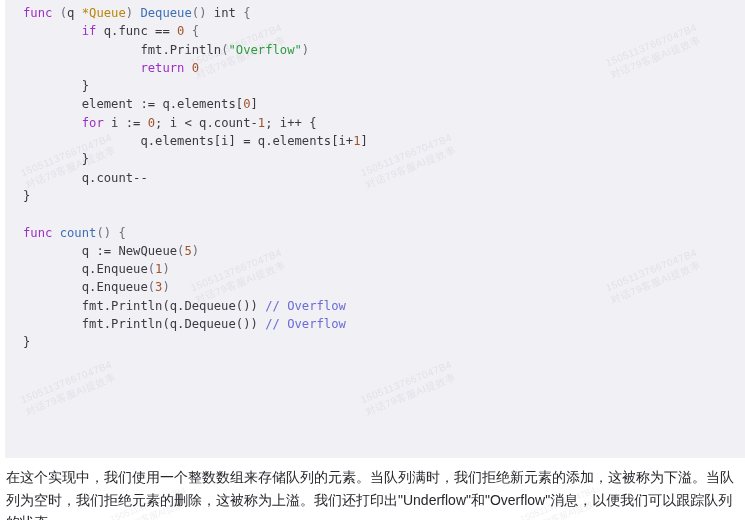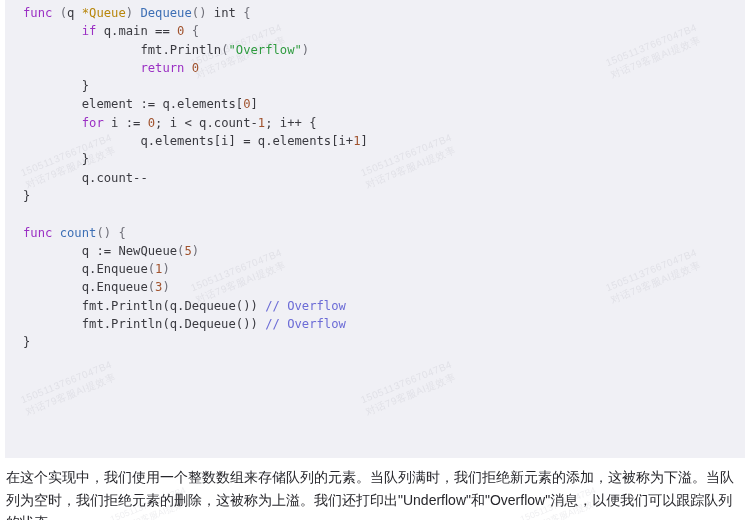--- a/index.html
+++ b/index.html
@@ -123,21 +123,21 @@
   <div class="wm" style="left:600px; top:38px;">
     <div>15051137667047B4</div>
     <div>对话79客服AI提效率</div>
   </div>
   <div class="wm" style="left:600px; top:263px;">
     <div>15051137667047B4</div>
     <div>对话79客服AI提效率</div>
   </div>
 
   <pre id="code-pre"><span class="ln"><span class="kw">func </span><span class="pun">(</span><span class="pl">q </span><span class="typ">*Queue</span><span class="pun">) </span><span class="fn">Dequeue</span><span class="pun">() </span><span class="pl">int</span><span class="pun"> {</span>
-</span><span class="ln">        <span class="kw">if </span><span class="pl">q.main == </span><span class="num">0</span><span class="pun"> {</span>
+</span><span class="ln">        <span class="kw">if </span><span class="pl">q.func == </span><span class="num">0</span><span class="pun"> {</span>
 </span><span class="ln">                <span class="pl">fmt.</span><span class="pl">Println</span><span class="pun">(</span><span class="str">"Overflow"</span><span class="pun">)</span>
 </span><span class="ln">                <span class="kw">return </span><span class="num">0</span>
 </span><span class="ln">        <span class="pl">}</span>
 </span><span class="ln">        <span class="pl">element := q.elements[</span><span class="num">0</span><span class="pl">]</span>
 </span><span class="ln">        <span class="kw">for </span><span class="pl">i := </span><span class="num">0</span><span class="pl">; i &lt; q.count-</span><span class="num">1</span><span class="pl">; i++ {</span>
 </span><span class="ln">                <span class="pl">q.elements[i] = q.elements[i+</span><span class="num">1</span><span class="pl">]</span>
 </span><span class="ln">        <span class="pl">}</span>
 </span><span class="ln">        <span class="pl">q.count--</span>
 </span><span class="ln"><span class="pl">}</span>
 </span><span class="ln"><span class="pl"></span>

